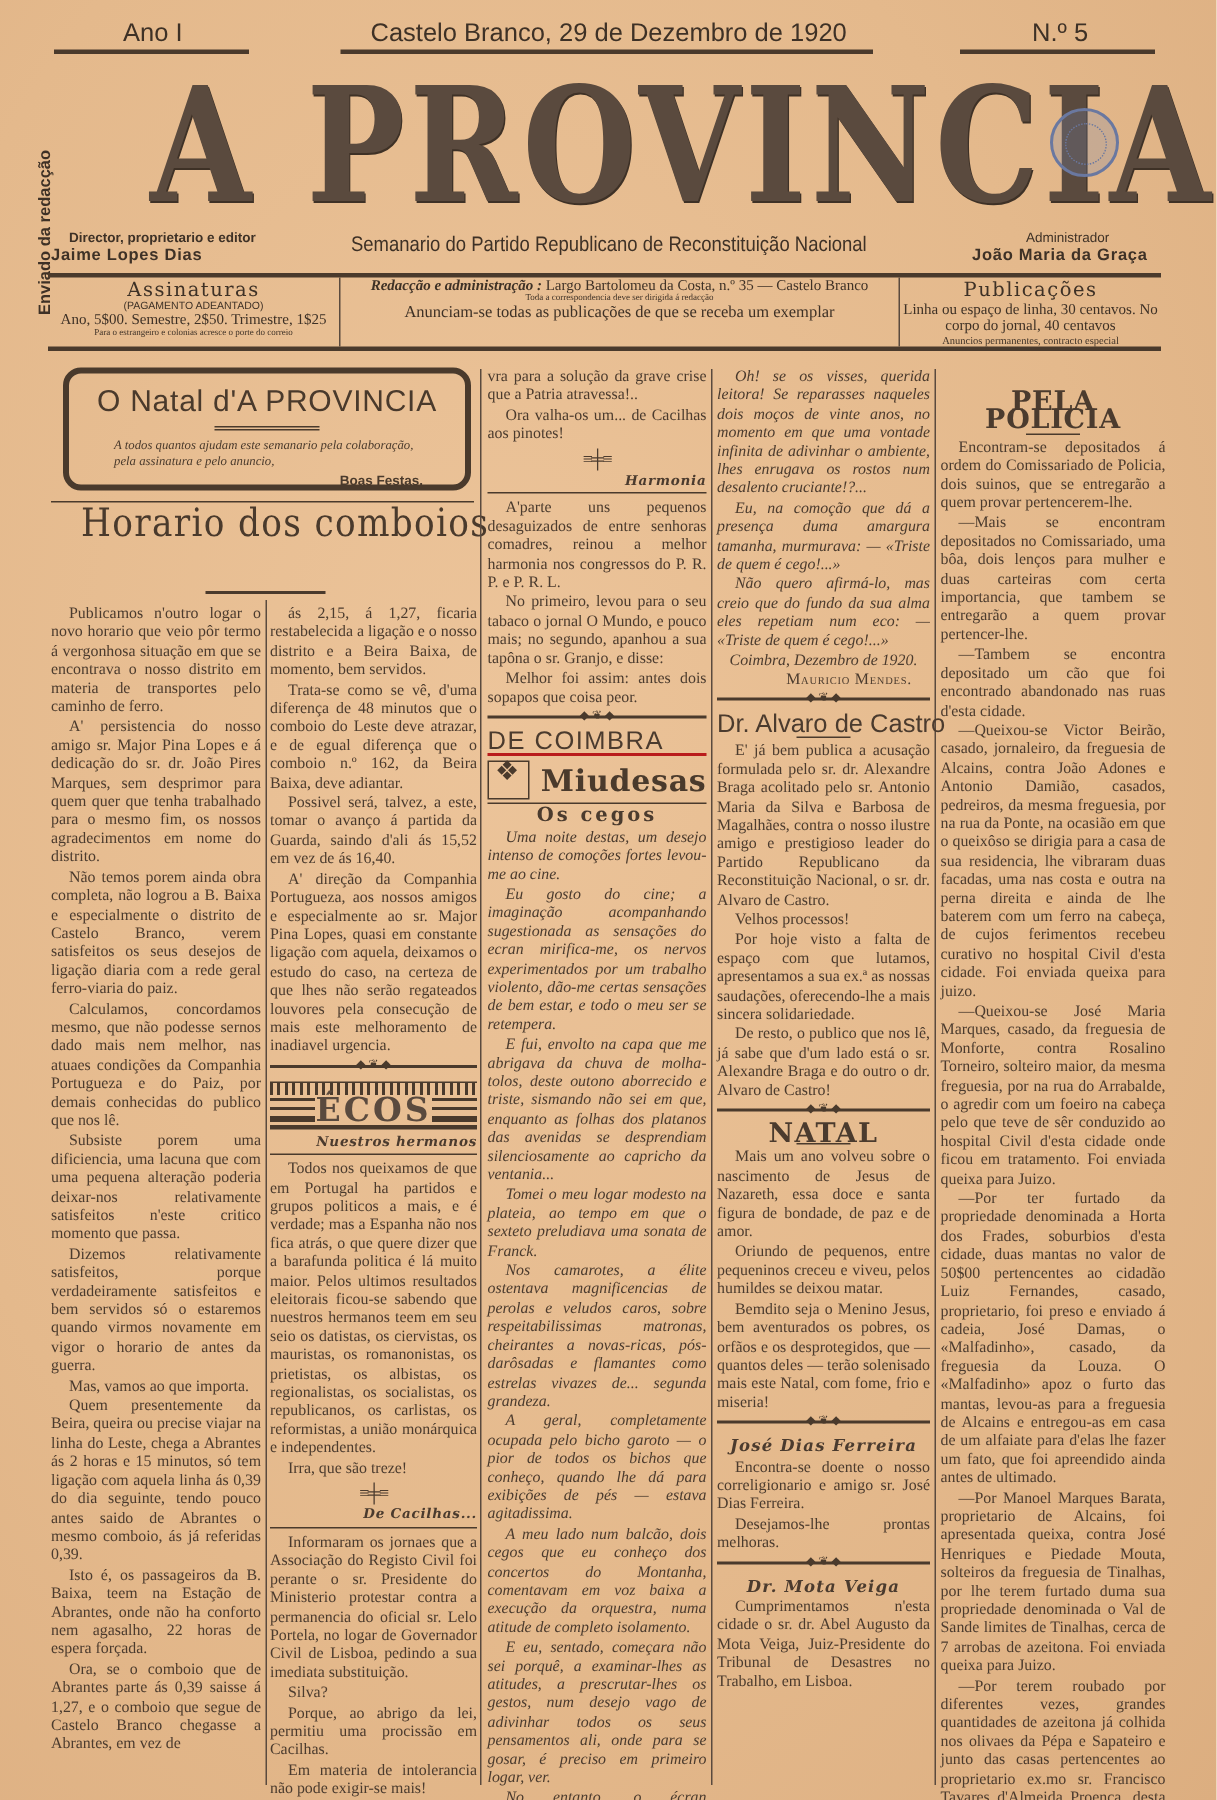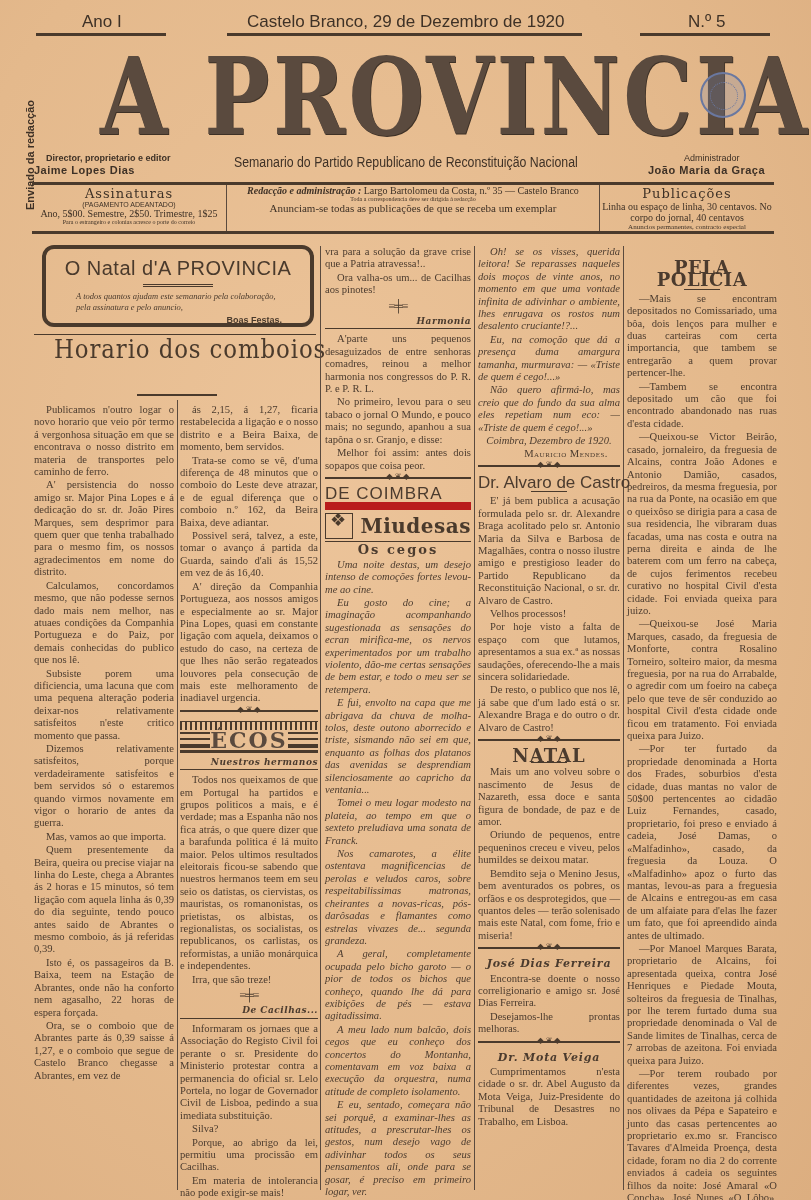--- a/index.html
+++ b/index.html
@@ -74,21 +74,21 @@
   .hdr-right { text-align: right; font-style: italic; font-weight: bold; font-family: "DejaVu Serif", serif; font-size: 9px; letter-spacing: 0.5px; border-bottom: 1px solid #4a3a2c; margin: 2px 0 4px; padding-bottom: 1px; }
   .hdr-center-it { text-align: center; font-style: italic; font-weight: bold; font-family: "DejaVu Serif", serif; font-size: 11px; letter-spacing: 0.8px; margin: 1px 0 2px; }
   .fleur { text-align: center; font-size: 12px; letter-spacing: -1px; margin: 3px 0; }
   .ecos { display: flex; align-items: center; justify-content: space-between; margin: 2px 0 2px; }
   .ecos .lines { width: 40px; height: 16px; border-top: 2px solid #4a3a2c; border-bottom: 2px solid #4a3a2c; position: relative; }
   .ecos .lines::before { content: ""; position: absolute; left: 0; top: 4px; width: 100%; height: 4px; border-top: 2px solid #4a3a2c; border-bottom: 2px solid #4a3a2c; }
   .ecos .word { font-family: "DejaVu Serif", serif; font-weight: bold; font-size: 22px; letter-spacing: 2px; color: #5a4a3e; }
   .fence { height: 9px; margin-top: 2px; background: repeating-linear-gradient(90deg, #4a3a2c 0 2px, transparent 2px 5px); border-top: 1px solid #4a3a2c; }
   .thickrule { height: 3px; background: #4a3a2c; margin: 2px 0 3px; }
 
-  .coimbra { font-family: "Liberation Sans", sans-serif; font-size: 17px; letter-spacing: 1px; margin-top: 2px; border-bottom: 8px solid #b91c1c; padding-bottom: 2px; }
+  .coimbra { font-family: "Liberation Sans", sans-serif; font-size: 17px; letter-spacing: 1px; margin-top: 2px; border-bottom: 2px solid #b91c1c; padding-bottom: 2px; }
   .miudesas { display: flex; align-items: center; margin: 3px 0 2px; border-bottom: 1px solid #4a3a2c; padding-bottom: 2px; }
   .miudesas .orn { width: 28px; height: 26px; border: 1px solid #4a3a2c; margin-right: 8px; position: relative; }
   .miudesas .orn::after { content: "❖"; position: absolute; left: 4px; top: 0px; font-size: 18px; color: #4a3a2c; }
   .miudesas .w { font-family: "DejaVu Serif", serif; font-weight: bold; font-size: 20px; letter-spacing: 0.5px; color: #4a3a2c; }
   .cegos { text-align: center; font-family: "DejaVu Serif", serif; font-weight: bold; font-size: 13px; letter-spacing: 2px; margin: 2px 0 2px; }
   .sign { text-align: right; font-variant: small-caps; letter-spacing: 0.5px; padding-right: 12px; }
   .placedate { text-align: center; font-style: italic; }
 
   .alvaro { font-family: "Liberation Sans", sans-serif; font-size: 17px; text-align: center; margin: 4px 0 2px; white-space: nowrap; }
   .short-under { width: 36px; height: 1px; background: #4a3a2c; margin: 0 auto 3px; }
@@ -154,20 +154,21 @@
   <div class="horario-under"></div>
 
   <div class="colrule" style="left:165px; top:400px; height:790px;"></div>
   <div class="colrule" style="left:308px; height:944px;"></div>
   <div class="colrule" style="left:462px; height:944px;"></div>
   <div class="colrule" style="left:611px; height:944px;"></div>
 
   <div class="col" style="left:22px; top:404px; width:140px;">
     <p class="p">Publicamos n'outro logar o novo horario que veio pôr termo á vergonhosa situação em que se encontrava o nosso distrito em materia de transportes pelo caminho de ferro.</p>
     <p class="p">A' persistencia do nosso amigo sr. Major Pina Lopes e á dedicação do sr. dr. João Pires Marques, sem desprimor para quem quer que tenha trabalhado para o mesmo fim, os nossos agradecimentos em nome do distrito.</p>
+    <p class="p">Não temos porem ainda obra completa, não logrou a B. Baixa e especialmente o distrito de Castelo Branco, verem satisfeitos os seus desejos de ligação diaria com a rede geral ferro-viaria do paiz.</p>
     <p class="p">Calculamos, concordamos mesmo, que não podesse sernos dado mais nem melhor, nas atuaes condições da Companhia Portugueza e do Paiz, por demais conhecidas do publico que nos lê.</p>
     <p class="p">Subsiste porem uma dificiencia, uma lacuna que com uma pequena alteração poderia deixar-nos relativamente satisfeitos n'este critico momento que passa.</p>
     <p class="p">Dizemos relativamente satisfeitos, porque verdadeiramente satisfeitos e bem servidos só o estaremos quando virmos novamente em vigor o horario de antes da guerra.</p>
     <p class="p">Mas, vamos ao que importa.</p>
     <p class="p">Quem presentemente da Beira, queira ou precise viajar na linha do Leste, chega a Abrantes ás 2 horas e 15 minutos, só tem ligação com aquela linha ás 0,39 do dia seguinte, tendo pouco antes saido de Abrantes o mesmo comboio, ás já referidas 0,39.</p>
     <p class="p">Isto é, os passageiros da B. Baixa, teem na Estação de Abrantes, onde não ha conforto nem agasalho, 22 horas de espera forçada.</p>
     <p class="p">Ora, se o comboio que de Abrantes parte ás 0,39 saisse á 1,27, e o comboio que segue de Castelo Branco chegasse a Abrantes, em vez de</p>
   </div>
 
   <div class="col" style="left:168px; top:404px; width:138px;">
@@ -249,20 +250,21 @@
     <p class="p">Encontra-se doente o nosso correligionario e amigo sr. José Dias Ferreira.</p>
     <p class="p">Desejamos-lhe prontas melhoras.</p>
     <div class="divider"></div>
     <div class="hdr-center-it">Dr. Mota Veiga</div>
     <p class="p">Cumprimentamos n'esta cidade o sr. dr. Abel Augusto da Mota Veiga, Juiz-Presidente do Tribunal de Desastres no Trabalho, em Lisboa.</p>
   </div>
 
   <div class="col" style="left:615px; width:150px;">
     <div class="policia">PELA POLICIA</div>
     <div class="short-under"></div>
+    <p class="p">Encontram-se depositados á ordem do Comissariado de Policia, dois suinos, que se entregarão a quem provar pertencerem-lhe.</p>
     <p class="p">—Mais se encontram depositados no Comissariado, uma bôa, dois lenços para mulher e duas carteiras com certa importancia, que tambem se entregarão a quem provar pertencer-lhe.</p>
     <p class="p">—Tambem se encontra depositado um cão que foi encontrado abandonado nas ruas d'esta cidade.</p>
     <p class="p">—Queixou-se Victor Beirão, casado, jornaleiro, da freguesia de Alcains, contra João Adones e Antonio Damião, casados, pedreiros, da mesma freguesia, por na rua da Ponte, na ocasião em que o queixôso se dirigia para a casa de sua residencia, lhe vibraram duas facadas, uma nas costa e outra na perna direita e ainda de lhe baterem com um ferro na cabeça, de cujos ferimentos recebeu curativo no hospital Civil d'esta cidade. Foi enviada queixa para juizo.</p>
     <p class="p">—Queixou-se José Maria Marques, casado, da freguesia de Monforte, contra Rosalino Torneiro, solteiro maior, da mesma freguesia, por na rua do Arrabalde, o agredir com um foeiro na cabeça pelo que teve de sêr conduzido ao hospital Civil d'esta cidade onde ficou em tratamento. Foi enviada queixa para Juizo.</p>
     <p class="p">—Por ter furtado da propriedade denominada a Horta dos Frades, soburbios d'esta cidade, duas mantas no valor de 50$00 pertencentes ao cidadão Luiz Fernandes, casado, proprietario, foi preso e enviado á cadeia, José Damas, o «Malfadinho», casado, da freguesia da Louza. O «Malfadinho» apoz o furto das mantas, levou-as para a freguesia de Alcains e entregou-as em casa de um alfaiate para d'elas lhe fazer um fato, que foi apreendido ainda antes de ultimado.</p>
     <p class="p">—Por Manoel Marques Barata, proprietario de Alcains, foi apresentada queixa, contra José Henriques e Piedade Mouta, solteiros da freguesia de Tinalhas, por lhe terem furtado duma sua propriedade denominada o Val de Sande limites de Tinalhas, cerca de 7 arrobas de azeitona. Foi enviada queixa para Juizo.</p>
     <p class="p">—Por terem roubado por diferentes vezes, grandes quantidades de azeitona já colhida nos olivaes da Pépa e Sapateiro e junto das casas pertencentes ao proprietario ex.mo sr. Francisco Tavares d'Almeida Proença, desta cidade, foram no dia 2 do corrente enviados á cadeia os seguintes filhos da noite: José Amaral «O Concha», José Nunes «O Lôbo», José Gonçalves «O Peixe», Antonio Barôa, Olimpio Martins, «O Mais Lindo», solteiros, Manoel Gaspar, «O 90», casado, e como receptador do furto, Luiz Domingos, casado, comerciante, todos residentes n'esta cidade; apoz a captura dos arguidos, procedeu-se á apreensão do azeite e bagaço da azeitona furtada.</p>
   </div>
 
 </div>

